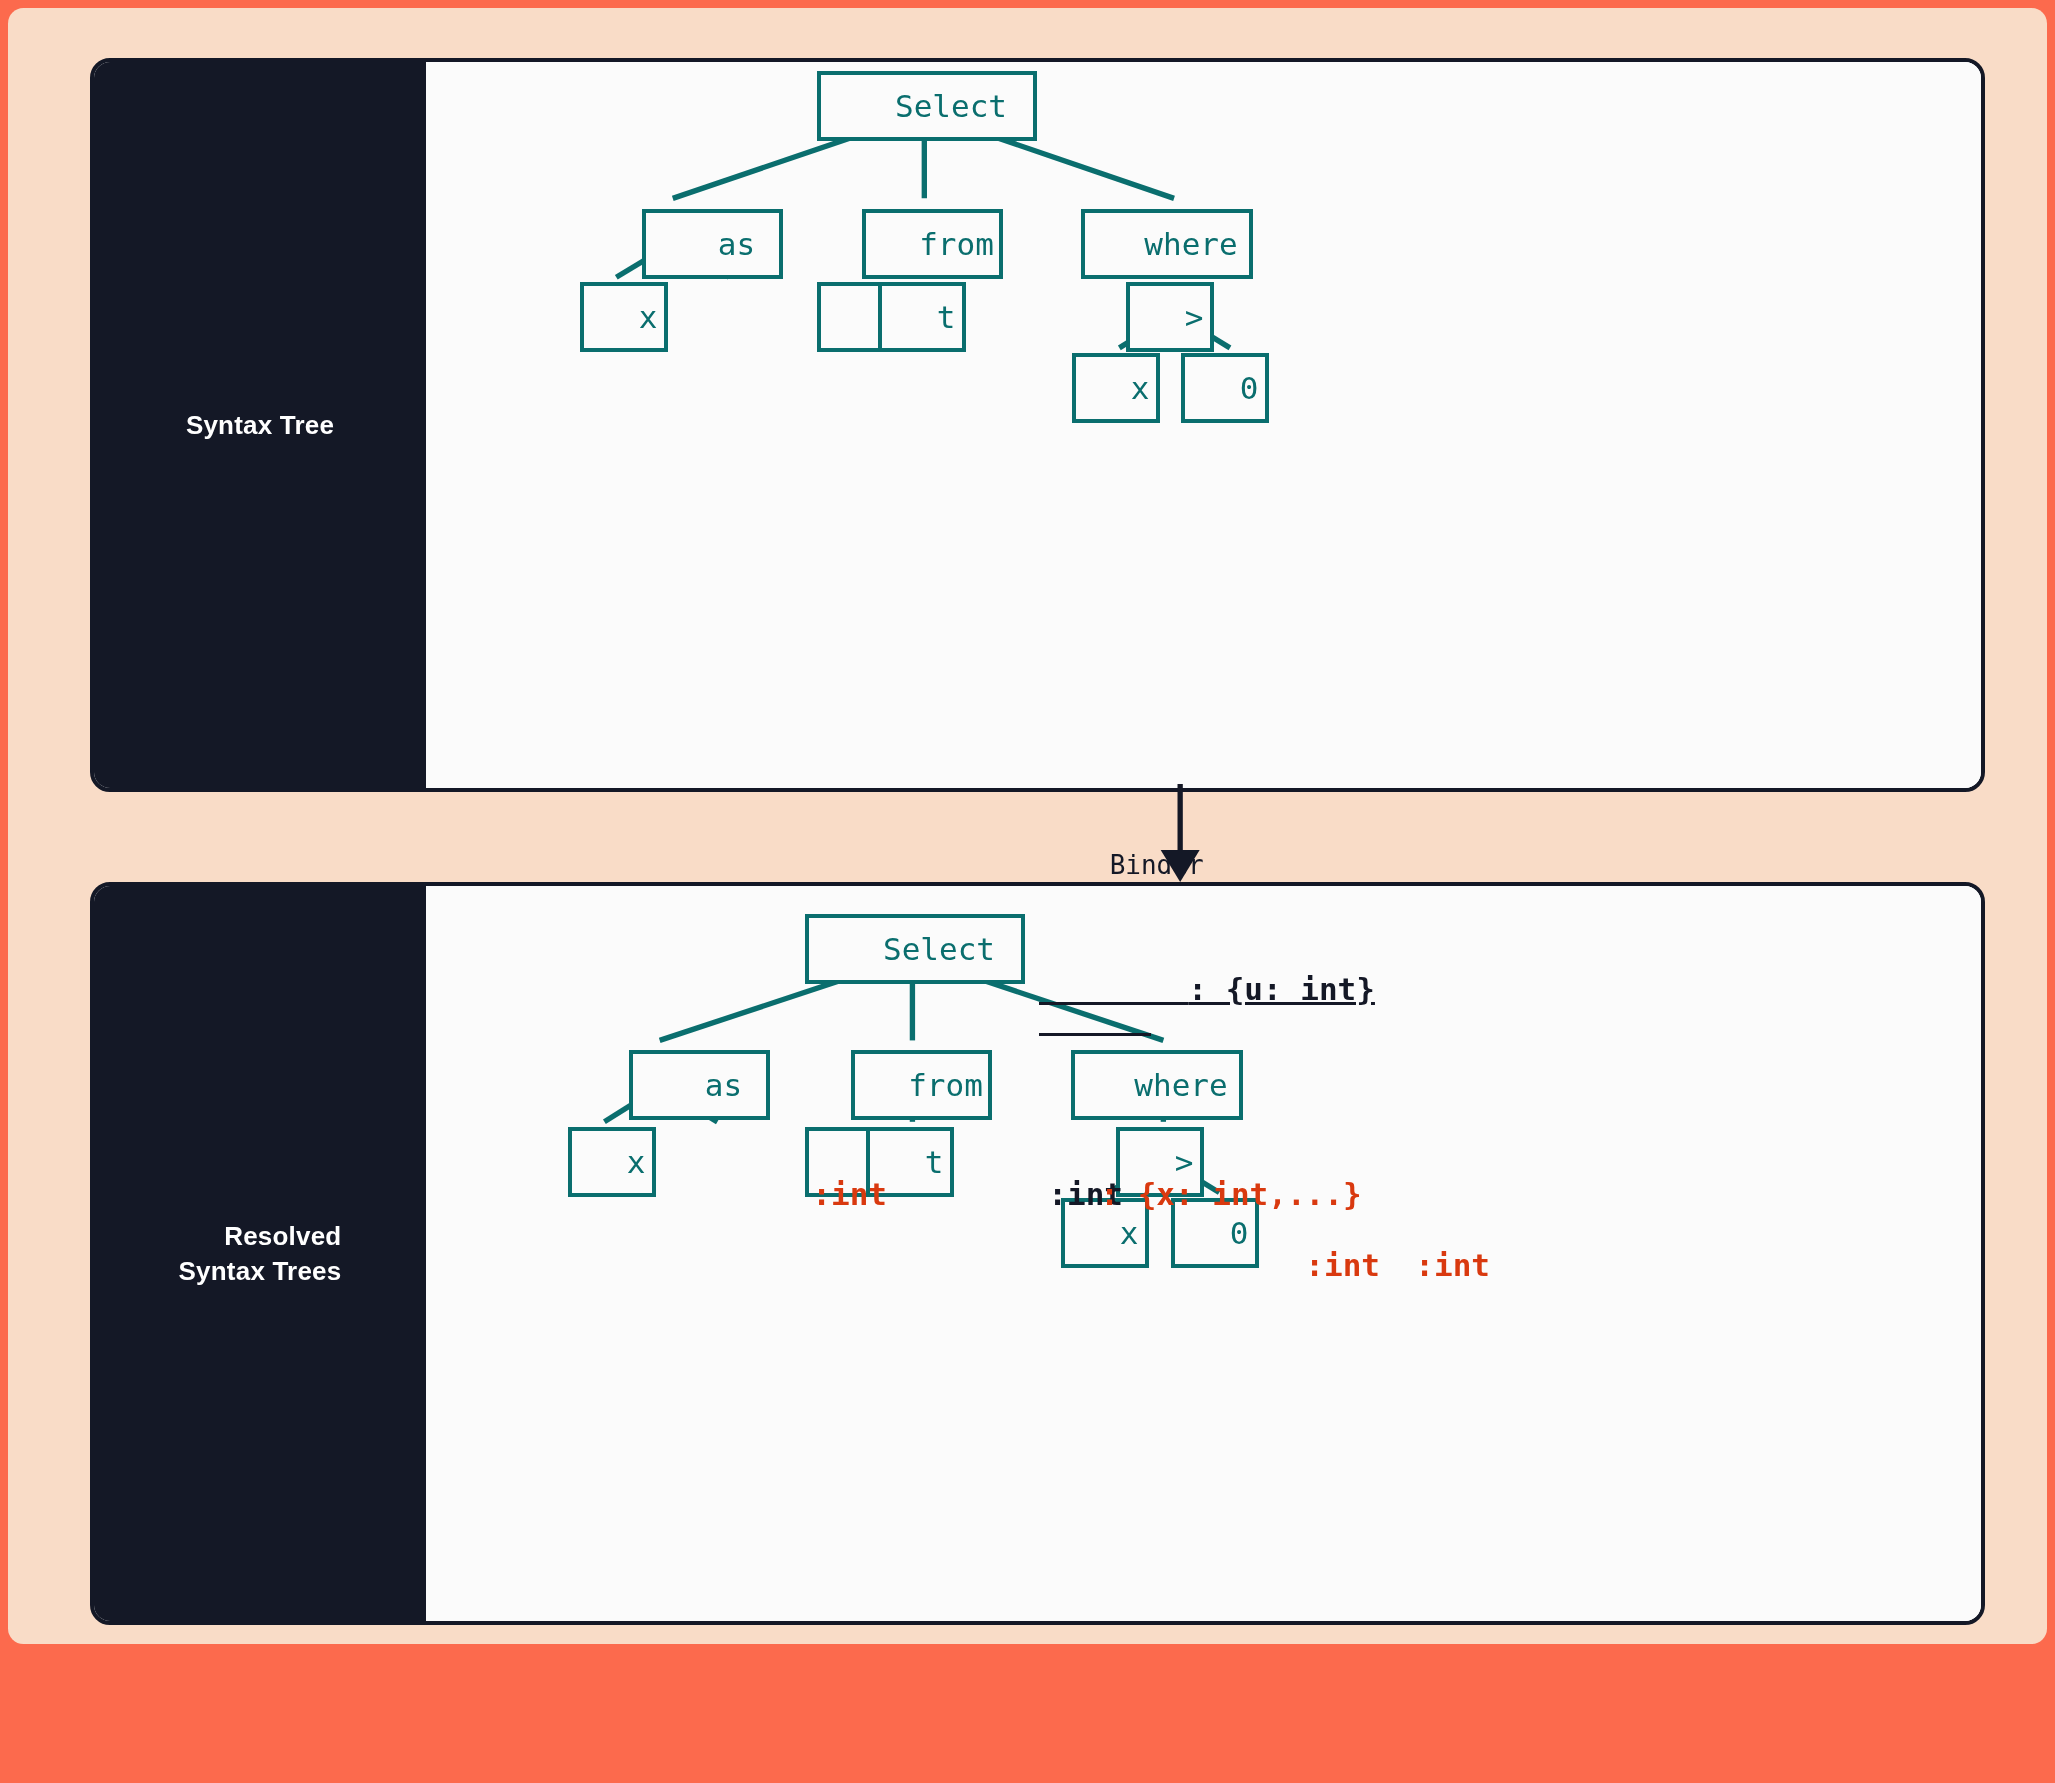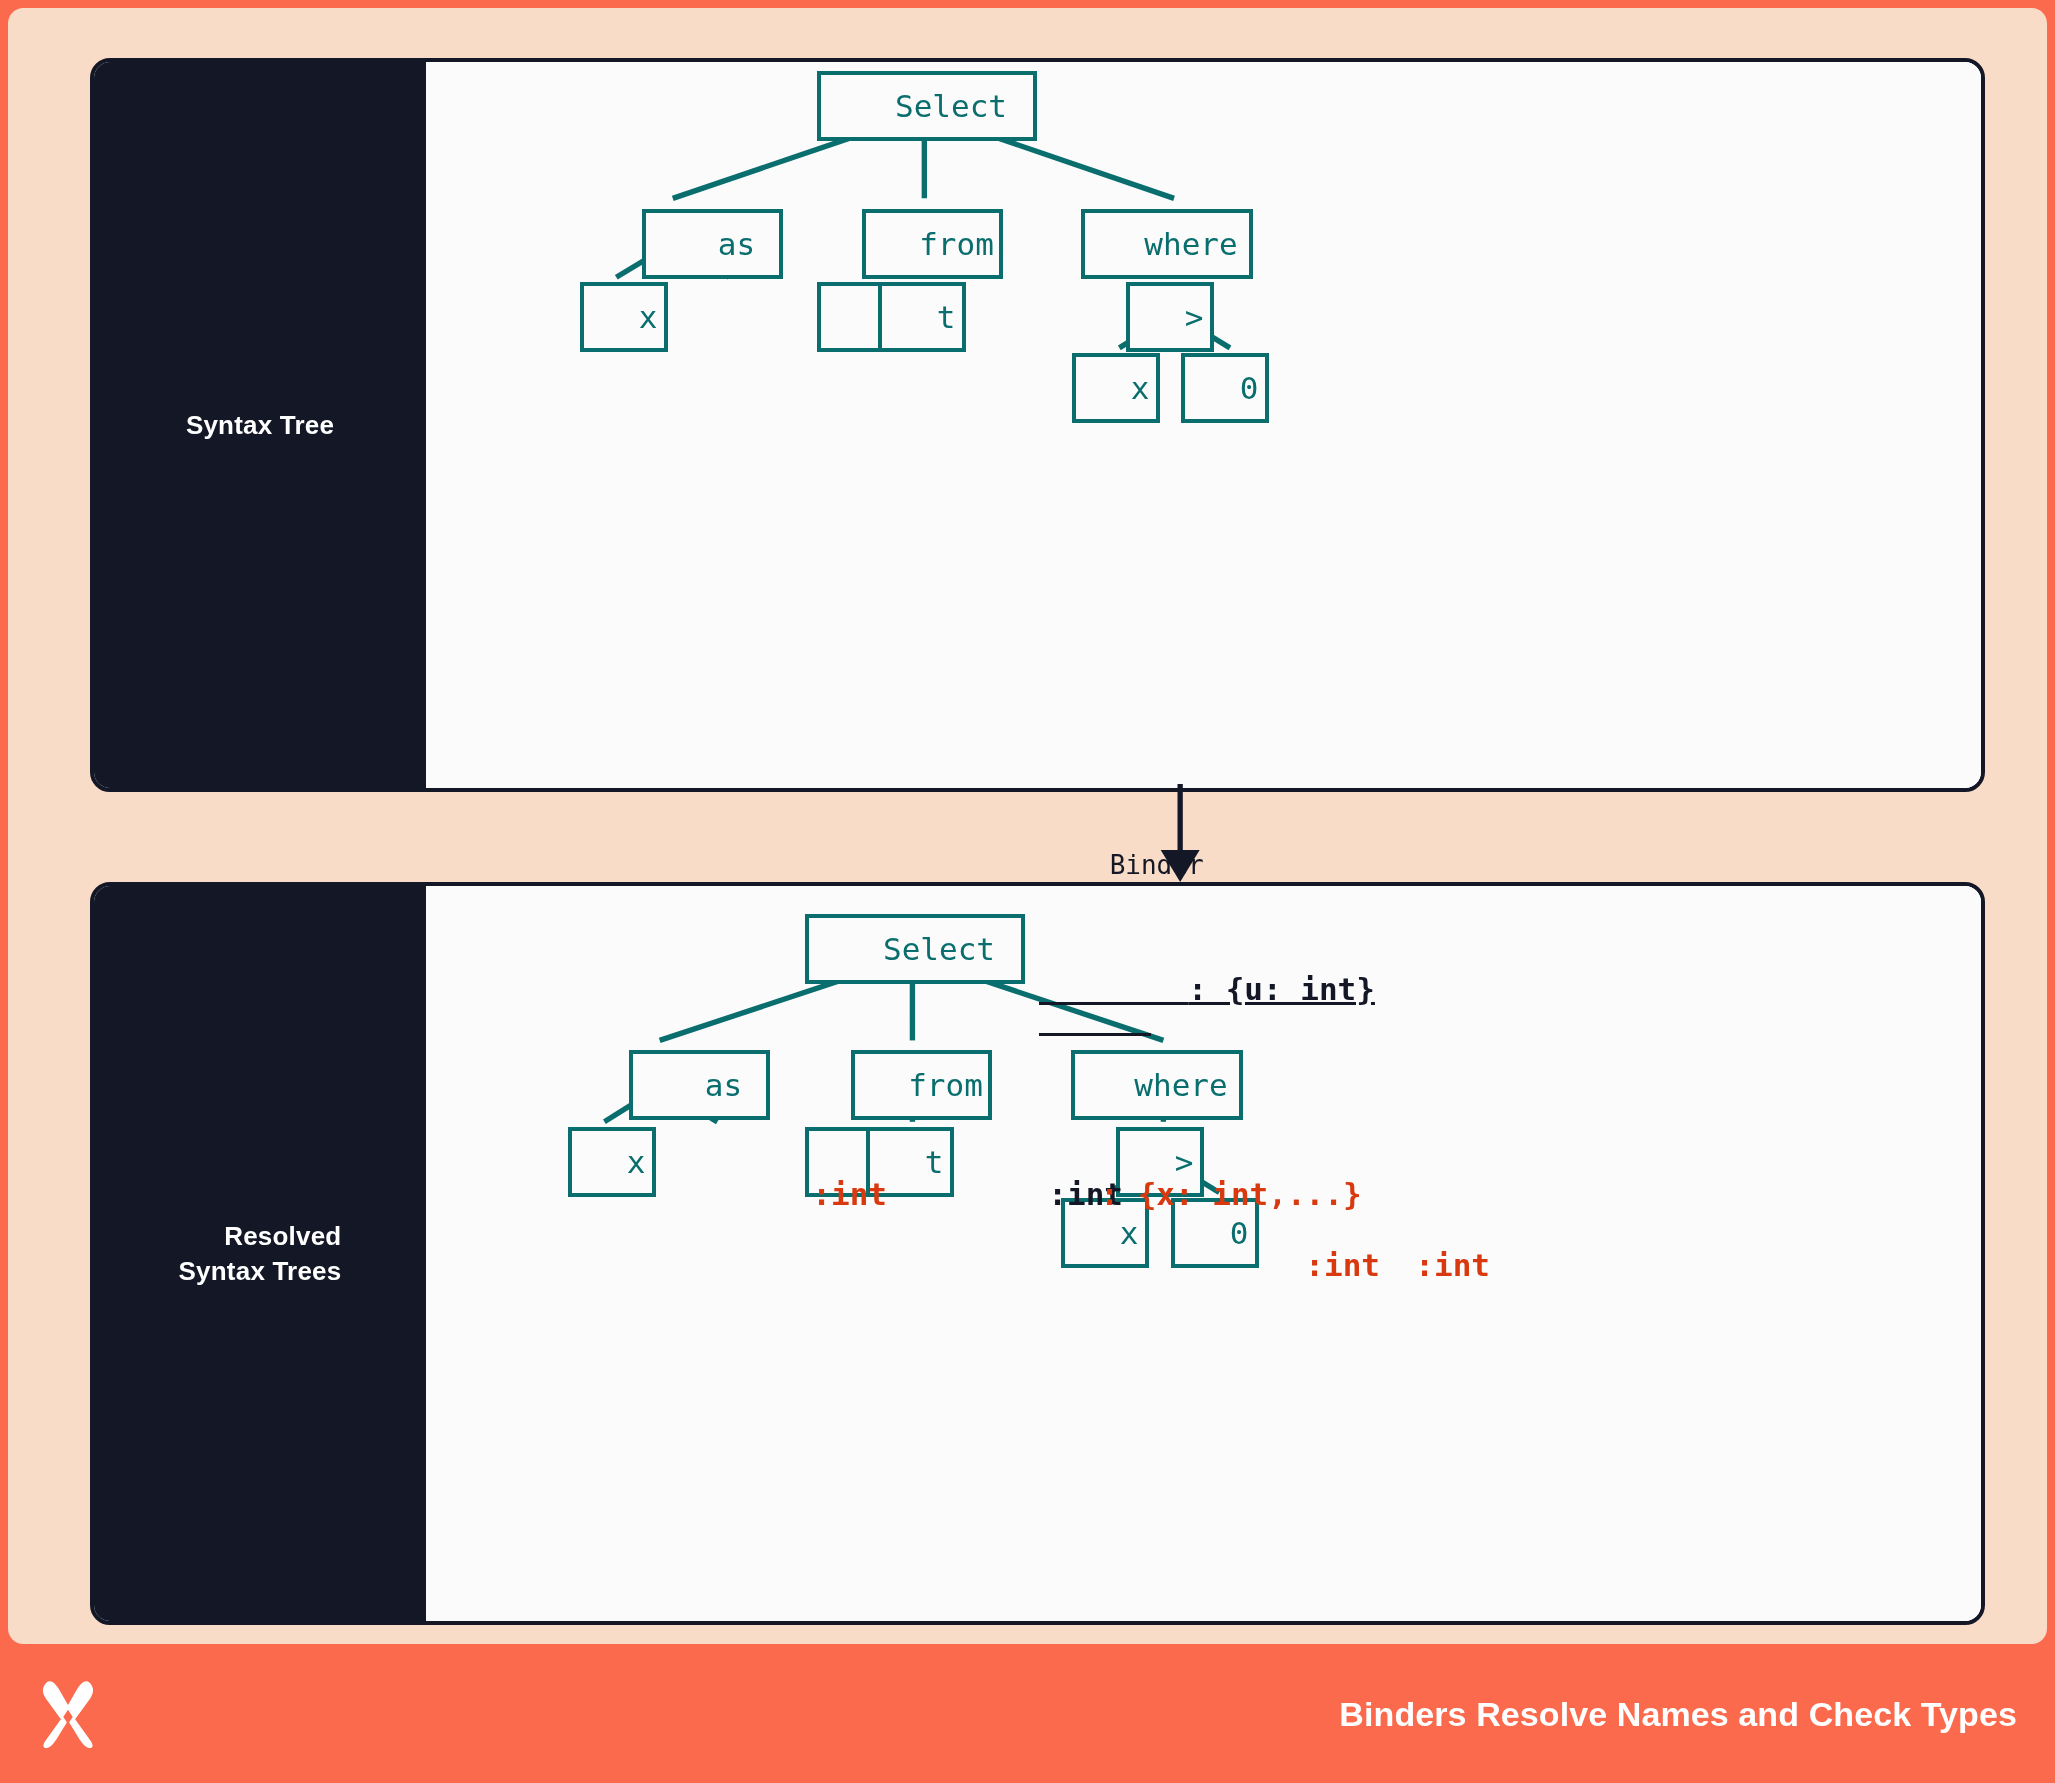--- a/index.html
+++ b/index.html
@@ -262,26 +262,15 @@
       <div class="node" style="left:745px;top:312px;width:88px;height:70px;">
         <span>0</span>
       </div>
       <div class="ann red" style="left:840px;top:333px;">
         <span>:int</span>
       </div>
 
     </div>
   </div>
 
-  <div class="footer">
-    <div class="footer-logo">
-      <svg viewBox="0 0 104 118" width="62" height="70">
-        <path d="M16 6 C8 14 8 22 14 32 L40 68 L14 104 C8 112 10 118 18 116 C24 114 30 106 36 96 L52 70 L68 96 C74 106 80 114 86 116 C94 118 96 112 90 104 L64 68 L90 32 C96 22 96 14 88 6 C82 0 74 6 68 16 L52 44 L36 16 C30 6 22 0 16 6 Z" fill="#FFFFFF"></path>
-        <path d="M52 52 L60 64 L52 76 L44 64 Z" fill="#FC6A4D"></path>
-      </svg>
-    </div>
-    <div class="footer-caption">
-      <span>Binders Resolve Names and Check Types</span>
-    </div>
-  </div>
 
 </div>
 
 
 </body></html>

